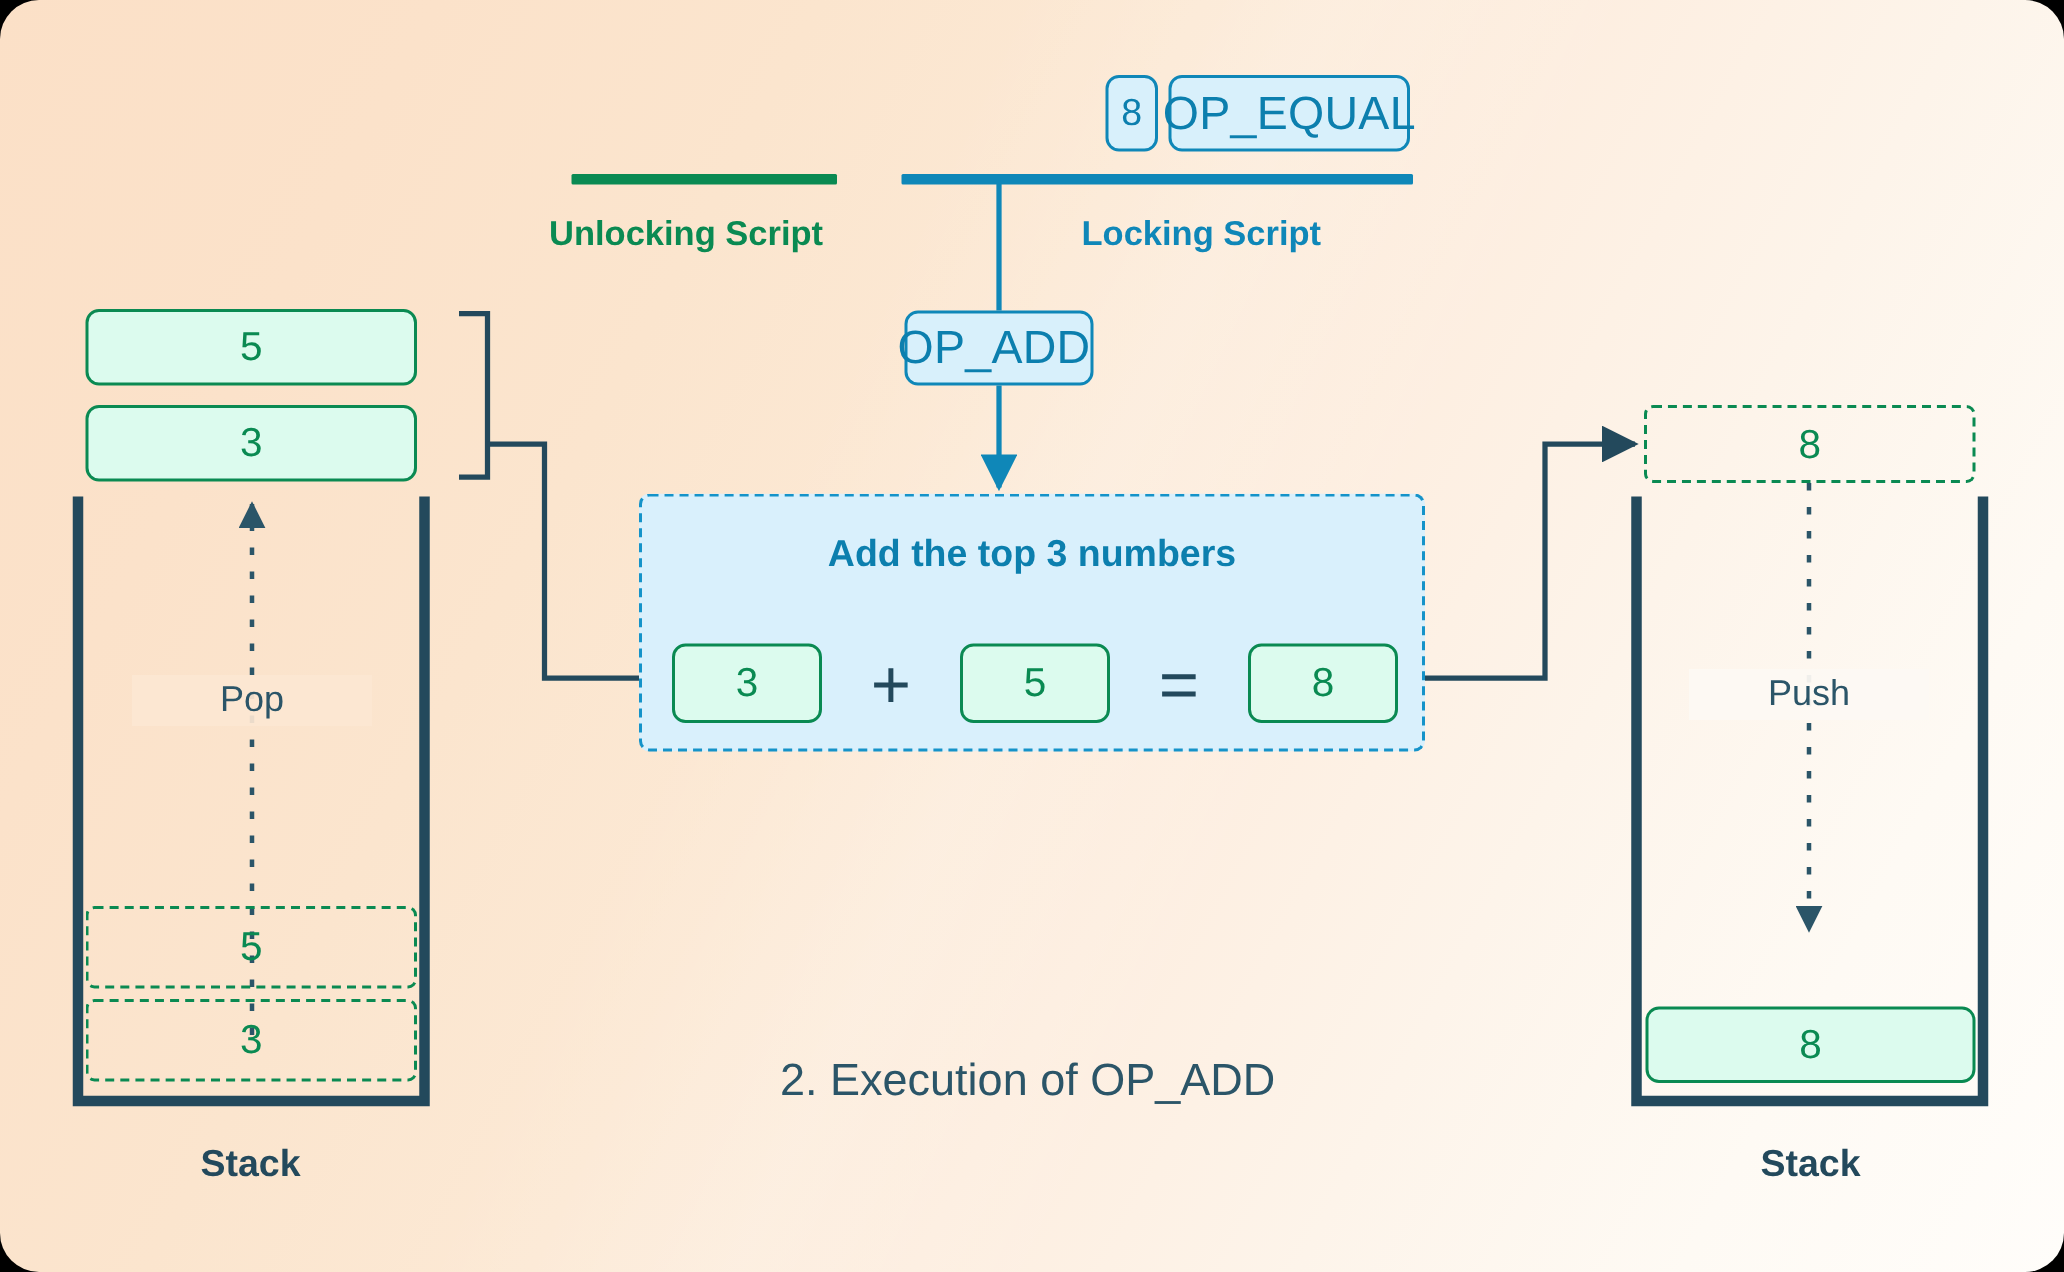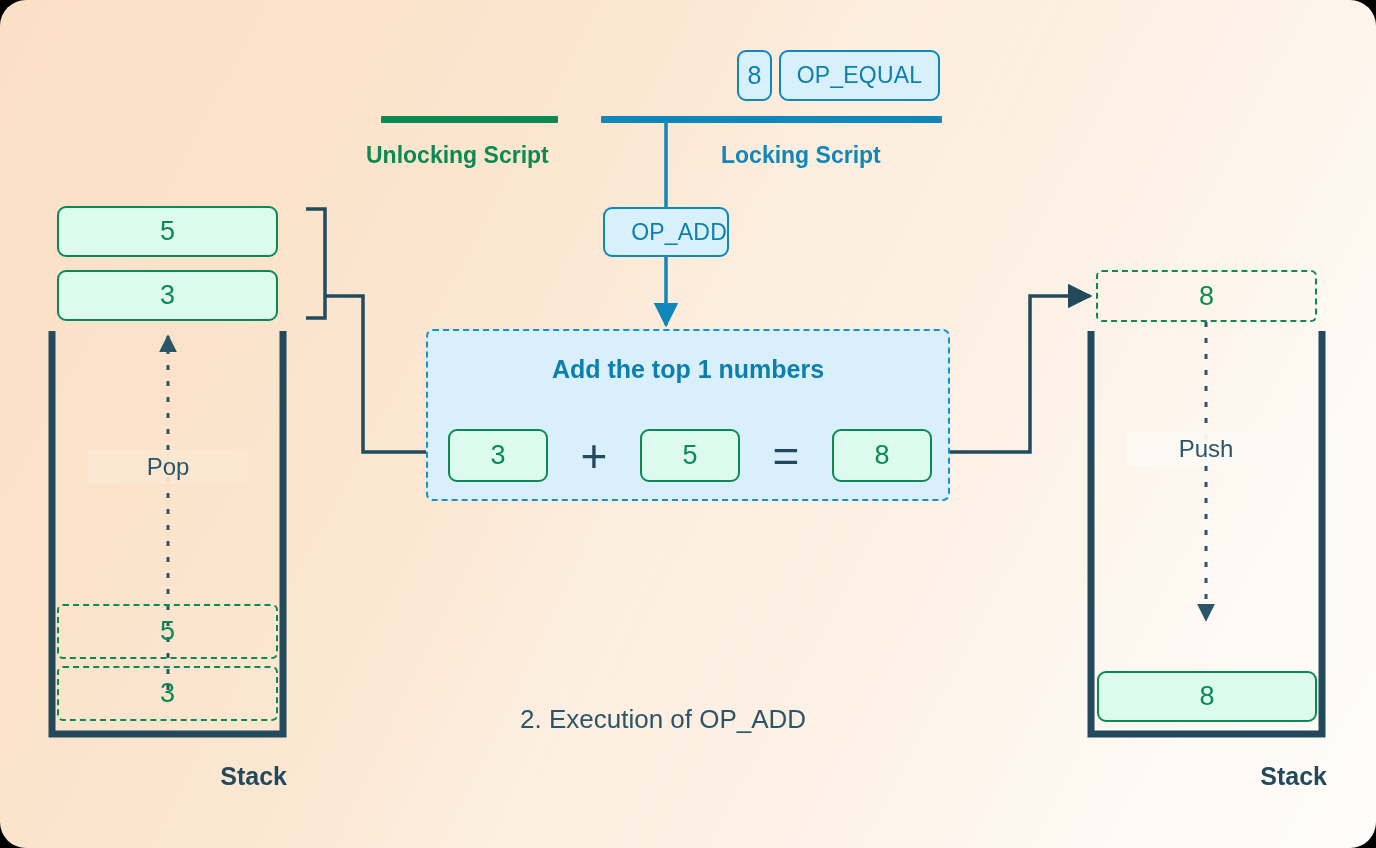--- a/index.html
+++ b/index.html
@@ -48,21 +48,21 @@
   
   .opchip {
     box-sizing: border-box;
     background: #d8f0fb;
     border: 2px solid #0f87b8;
     border-radius: 9px;
     color: #0c7fae;
     display: flex;
     align-items: center;
     justify-content: center;
-    font-size: 23px;
+    font-size: 31px;
     letter-spacing: .2px;
     white-space: nowrap;
   }
 
   
   .gitem {
     box-sizing: border-box;
     background: #dcfbee;
     border: 2.2px solid #0a8a52;
     border-radius: 9px;
@@ -115,31 +115,31 @@
     align-items: center;
     justify-content: center;
     font-weight: 300;
   }
 
   
   .stacklabel {
     font-size: 25px;
     font-weight: bold;
     color: #23495c;
-    text-align: right;
+    text-align: center;
     width: 240px;
   }
   .movelabel {
     font-size: 24px;
     color: #2b5568;
     text-align: center;
     width: 160px;
   }
   #caption {
-    font-size: 26px;
+    font-size: 30px;
     color: #2b5568;
     white-space: nowrap;
   }
 </style>
 </head>
 <body>
 
 <div id="canvas">
 
   <svg class="layer" width="1376" height="848" viewBox="0 0 1376 848">
@@ -219,21 +219,21 @@
   </div>
   <div class="abs gghost" style="left:57px; top:666px; width:221px; height:55px;">
     <span>3</span>
   </div>
 
   <div class="abs movelabel" style="left:88px; top:450px; background:rgba(252,231,210,0.92); padding:3px 0;text-align:center;">Pop</div>
 
   <div class="abs stacklabel" style="left:47px; top:762px;">Stack</div>
 
   <div class="abs" id="oppanel" style="left:426px; top:329px; width:524px; height:172px;">
-    <div id="oppanel-title">Add the top 1 numbers</div>
+    <div id="oppanel-title">Add the top 3 numbers</div>
 
     <div style="position:absolute; left:0; top:97px; width:524px; height:55px;
                 display:flex; align-items:center; justify-content:center; gap:0;">
       <div class="gitem" style="width:100px; height:53px;">
         <span>3</span>
       </div>
       <div class="operator" style="width:92px;">
         <span>+</span>
       </div>
       <div class="gitem" style="width:100px; height:53px;">
@@ -245,21 +245,21 @@
       <div class="gitem" style="width:100px; height:53px;">
         <span>8</span>
       </div>
     </div>
   </div>
 
   <div class="abs gghost" style="left:1096px; top:270px; width:221px; height:52px;">
     <span>8</span>
   </div>
 
-  <div class="abs movelabel" style="left:1126px; top:432px; background:rgba(253,249,243,0.94); padding:3px 0;text-align:center;">Push</div>
+  <div class="abs movelabel" style="left:1126px; top:446px; background:rgba(253,249,243,0.94); padding:3px 0;text-align:center;">Push</div>
 
   <div class="abs gitem" style="left:1097px; top:671px; width:220px; height:51px;">
     <span>8</span>
   </div>
 
   <div class="abs stacklabel" style="left:1087px; top:762px;">Stack</div>
 
   <div class="abs" id="caption" style="left:520px; top:704px;">2. Execution of OP_ADD</div>
 
 </div>

